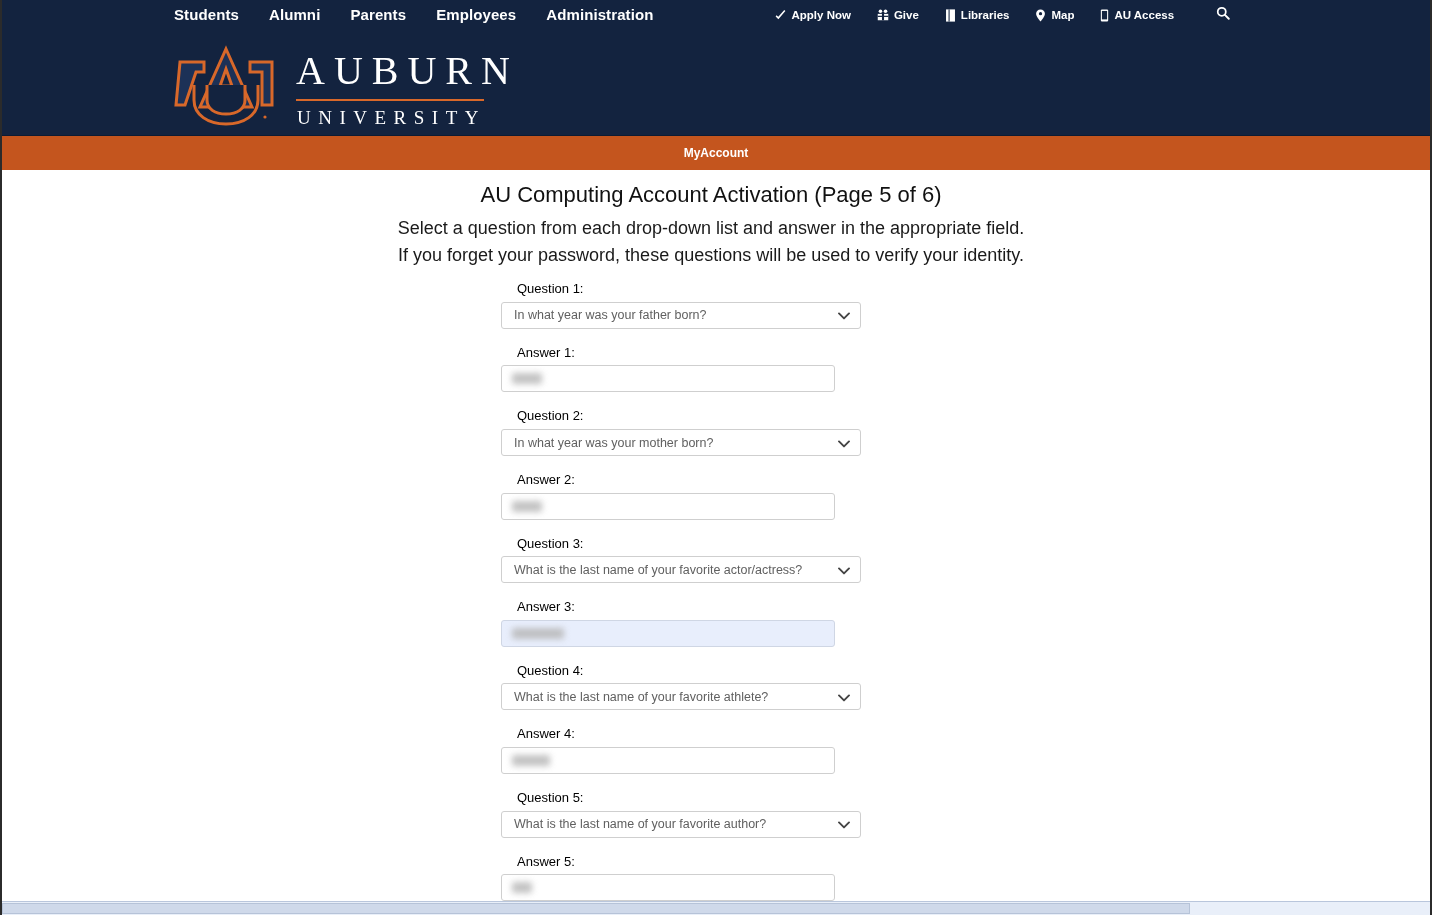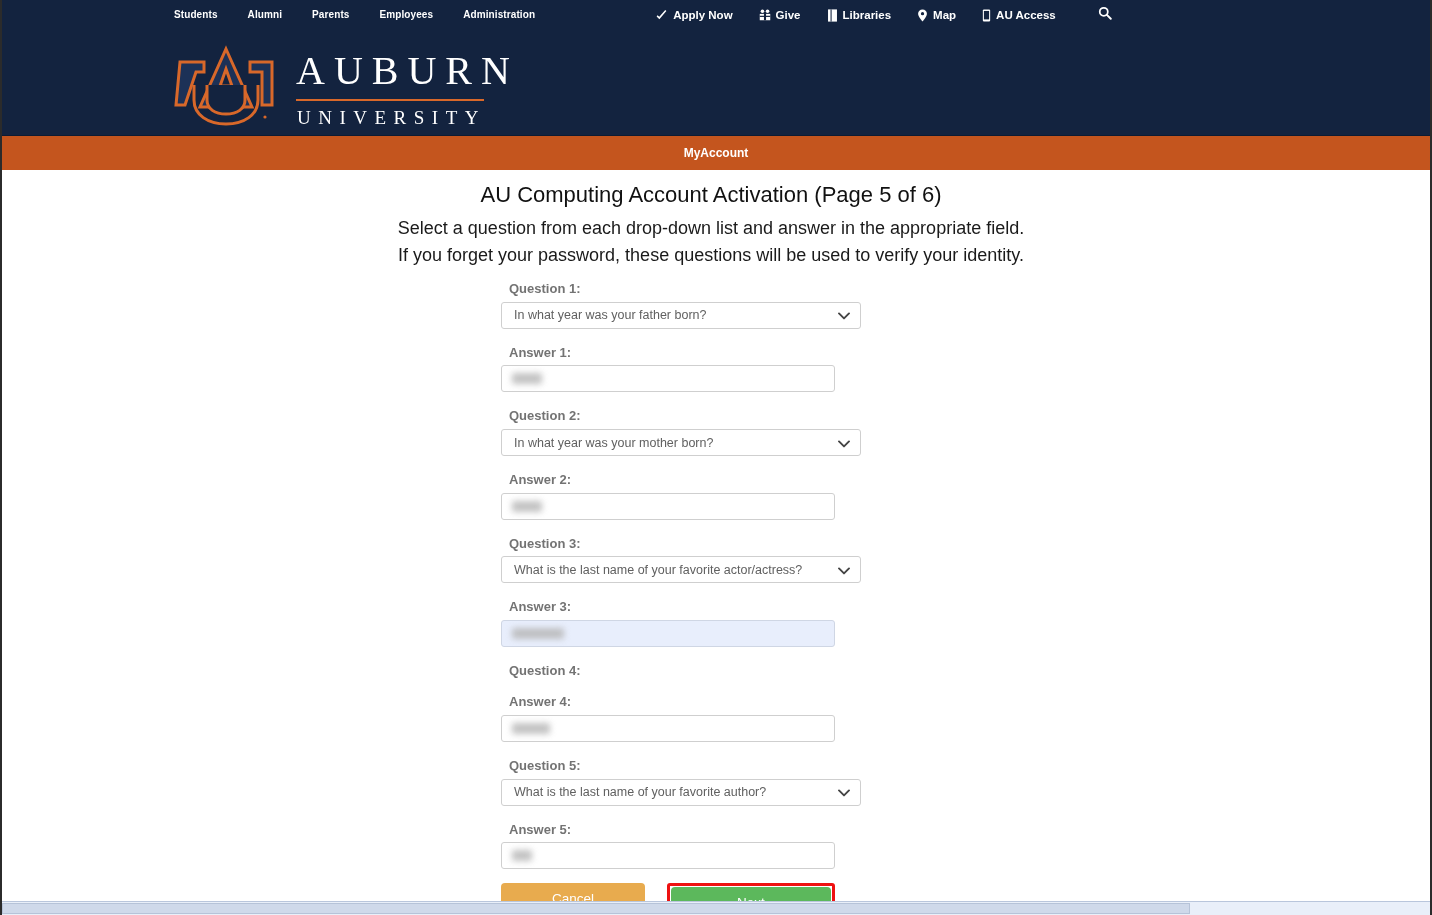--- a/index.html
+++ b/index.html
@@ -38,21 +38,21 @@
   }
 
   .nav-left {
     display: flex;
     align-items: center;
     margin-left: 172px;
     gap: 30px;
   }
   .nav-left .nav-link {
     color: #ffffff;
-    font-size: 10px;
+    font-size: 15px;
     font-weight: bold;
     letter-spacing: .1px;
     text-decoration: none;
     white-space: nowrap;
     line-height: 30px;
   }
 
   .nav-right {
     display: flex;
     align-items: center;
@@ -147,23 +147,23 @@
   .form-wrap {
     width: 334px;
     margin: 0 auto;
     padding-right: 0;
     position: relative;
     left: -48px;
   }
 
   .field-label {
     font-size: 13px;
-    font-weight: bold;
-    color: #737373;
-    margin: 0 0 5px 8px;
+    font-weight: normal;
+    color: #000000;
+    margin: 0 0 5px 16px;
     line-height: 1.2;
   }
   .field-label.spaced { margin-top: 16px; }
 
   .select-box {
     position: relative;
     width: 360px;
     height: 27px;
     border: 1px solid #cfcfcf;
     border-radius: 3px;
@@ -428,20 +428,28 @@
               <path d="M1 1.4 L6 6.4 L11 1.4" fill="none" stroke="#444444" stroke-width="1.9" stroke-linecap="round" stroke-linejoin="round"></path>
             </svg>
         </span>
       </div>
       <div class="field-label spaced">Answer 3:</div>
       <div class="text-input autofill">
         <span class="redacted w-lg"></span>
       </div>
 
       <div class="field-label spaced">Question 4:</div>
+      <div class="select-box">
+        <span class="select-text">What is the last name of your favorite athlete?</span>
+        <span class="chev">
+          <svg width="12" height="8" viewBox="0 0 12 8">
+              <path d="M1 1.4 L6 6.4 L11 1.4" fill="none" stroke="#444444" stroke-width="1.9" stroke-linecap="round" stroke-linejoin="round"></path>
+            </svg>
+        </span>
+      </div>
       <div class="field-label spaced">Answer 4:</div>
       <div class="text-input">
         <span class="redacted w-md"></span>
       </div>
 
       <div class="field-label spaced">Question 5:</div>
       <div class="select-box">
         <span class="select-text">What is the last name of your favorite author?</span>
         <span class="chev">
           <svg width="12" height="8" viewBox="0 0 12 8">

